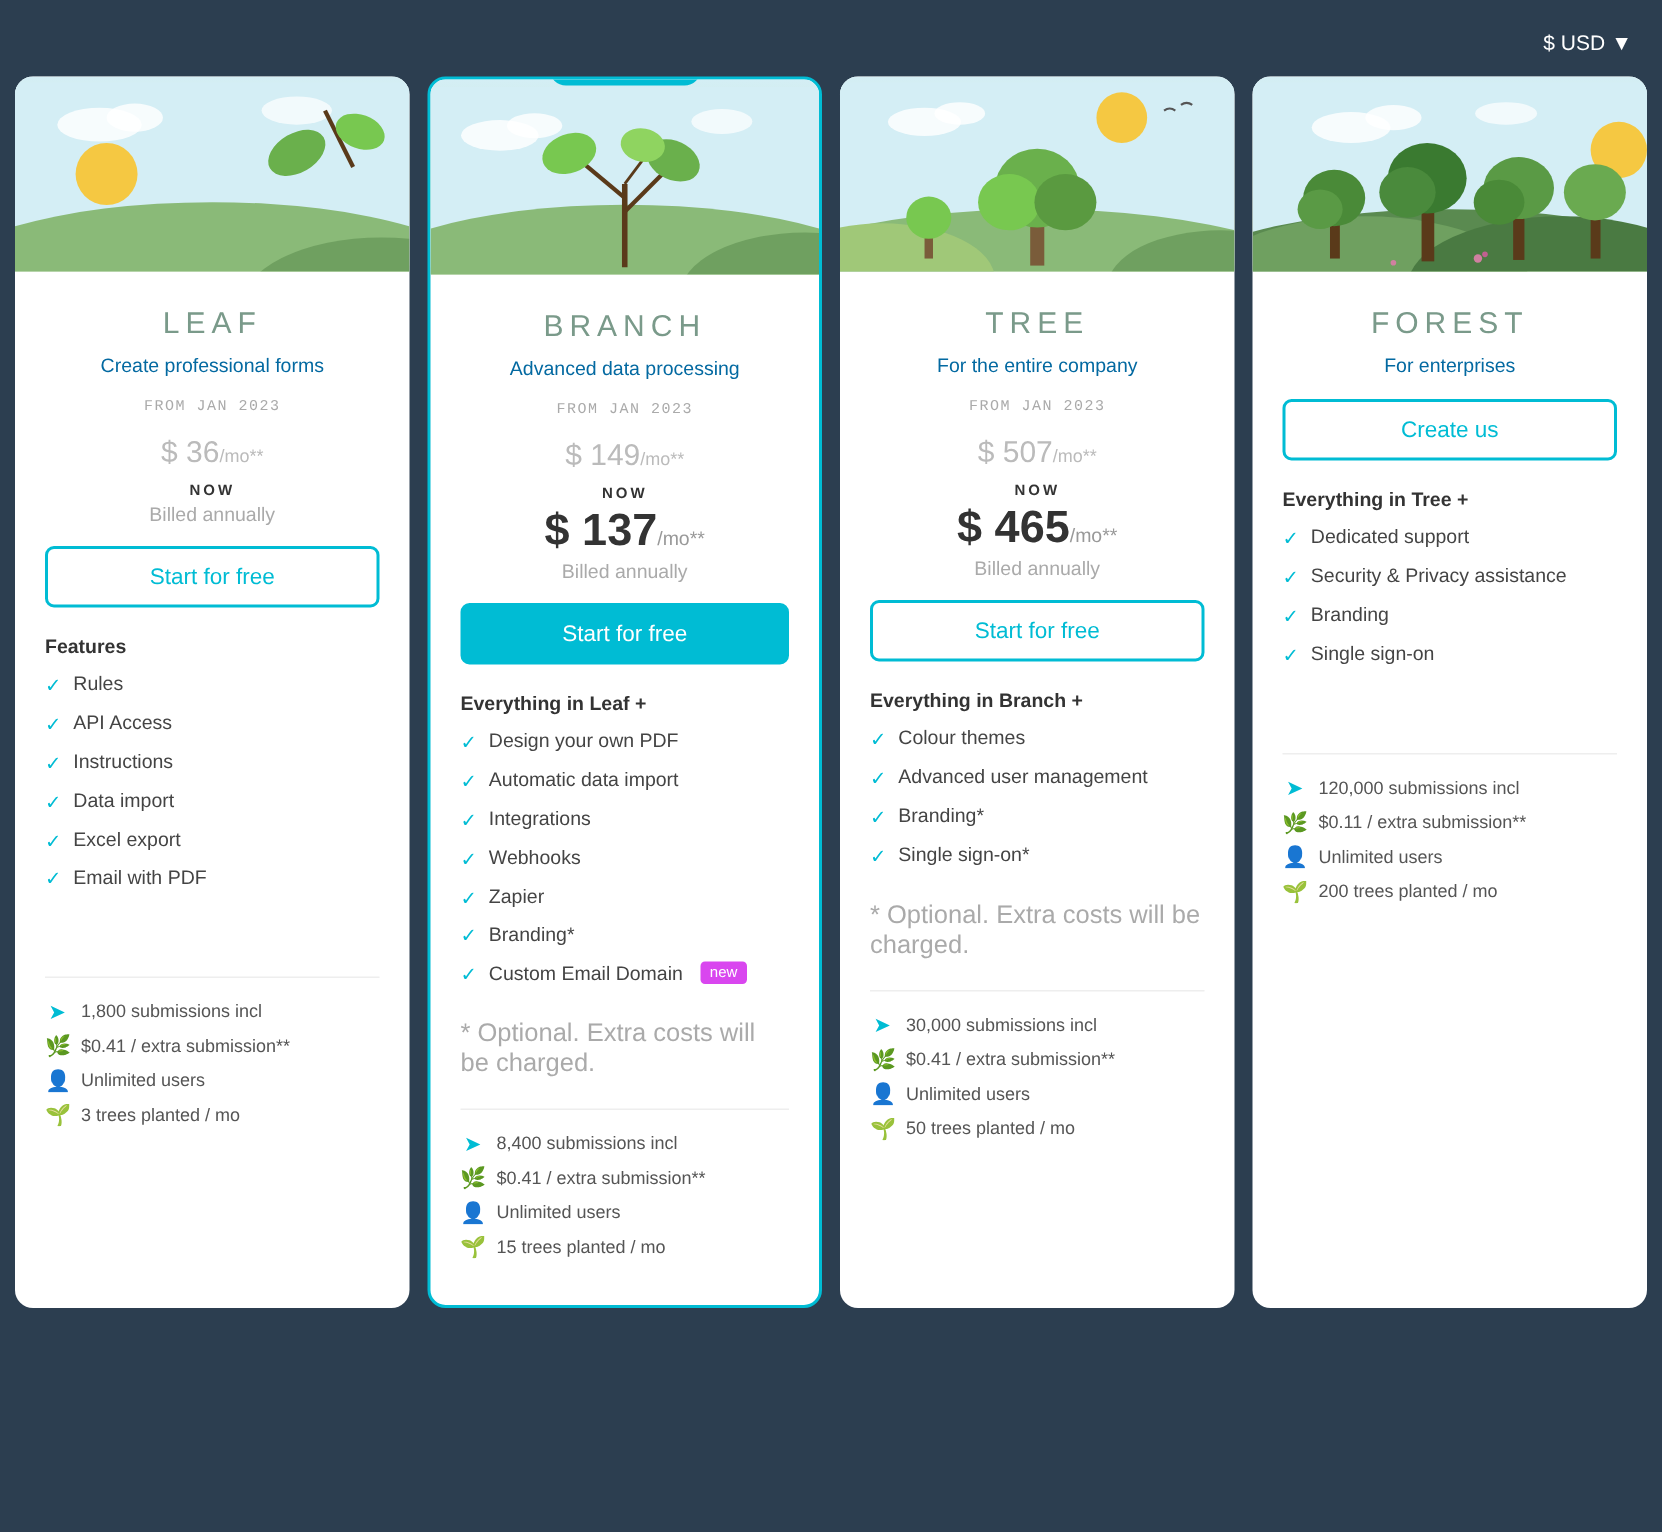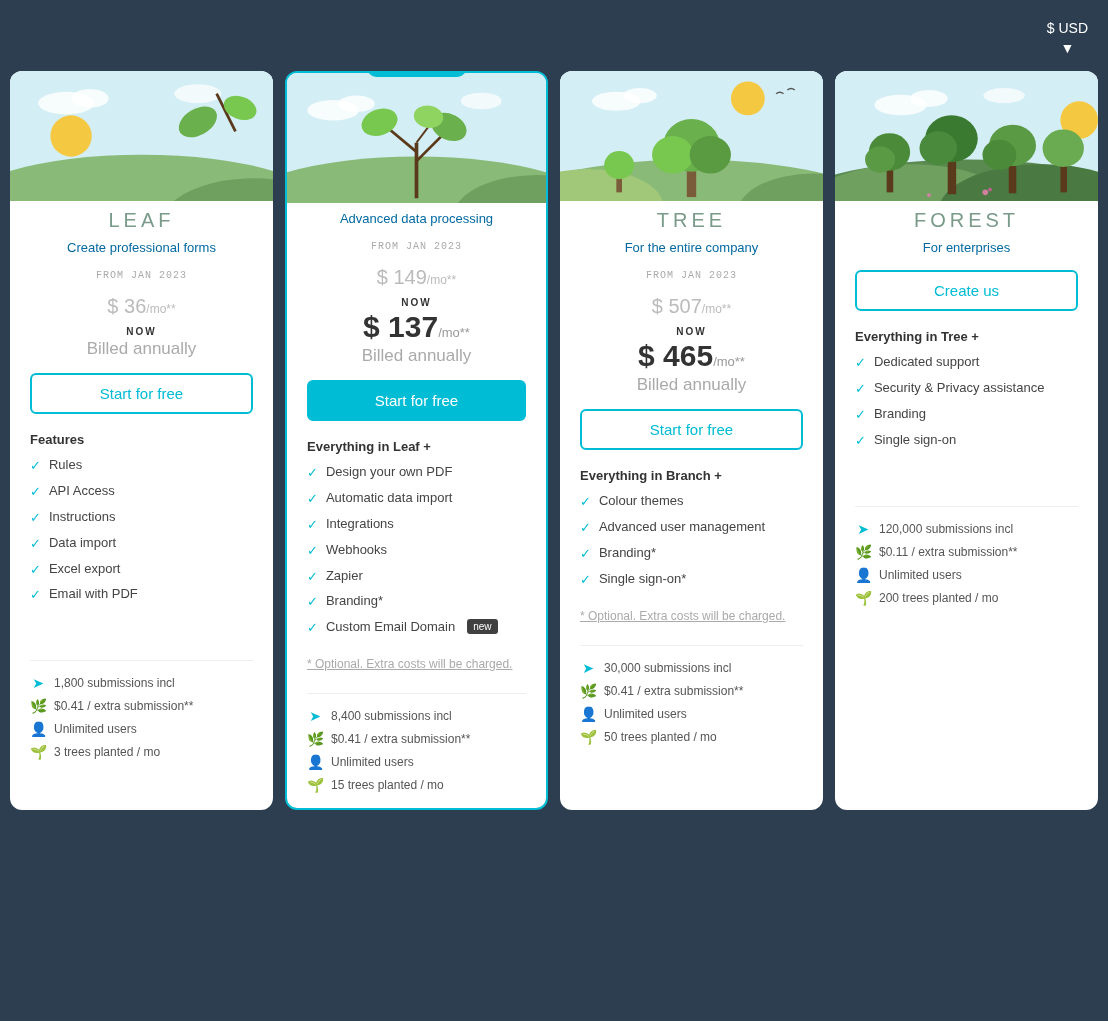--- a/index.html
+++ b/index.html
@@ -12,24 +12,23 @@
     .top-bar {
       display: flex;
       justify-content: flex-end;
       align-items: center;
       padding: 0 10px 15px;
     }
     .currency-selector {
       color: white;
       font-size: 14px;
       display: flex;
-      align-items: center;
+      align-items: flex-end;
       gap: 4px;
       cursor: pointer;
-      flex-direction: column;
     }
     .pricing-grid {
       display: grid;
       grid-template-columns: repeat(4, 1fr);
       gap: 12px;
       max-width: 1090px;
       margin: 0 auto;
       position: relative;
     }
     .plan-card {
@@ -68,21 +67,21 @@
     .illustration-branch { background: linear-gradient(180deg, #d4eef5 0%, #c8e8c0 70%, #8aba78 100%); }
     .illustration-tree { background: linear-gradient(180deg, #d4eef5 0%, #c8e8c0 70%, #8aba78 100%); }
     .illustration-forest { background: linear-gradient(180deg, #d4eef5 0%, #c8e8c0 70%, #8aba78 100%); }
 
     .illustration-svg {
       width: 100%;
       height: 100%;
     }
 
     .plan-body {
-      padding: 8px 20px;
+      padding: 24px 20px;
       flex: 1;
       display: flex;
       flex-direction: column;
     }
     .plan-name {
       text-align: center;
       font-size: 20px;
       letter-spacing: 4px;
       color: #7a9a8a;
       margin-bottom: 8px;
@@ -122,21 +121,21 @@
     .price-now {
       text-align: center;
       font-size: 30px;
       font-weight: 700;
       color: #333;
       margin-bottom: 2px;
     }
     .price-now .per { font-size: 13px; font-weight: 400; color: #999; }
     .price-billed {
       text-align: center;
-      font-size: 17px;
+      font-size: 13px;
       color: #aaa;
       margin-bottom: 14px;
     }
     .btn {
       display: block;
       width: 100%;
       padding: 10px;
       border-radius: 6px;
       font-size: 15px;
       cursor: pointer;
@@ -173,33 +172,32 @@
       margin-bottom: 8px;
       line-height: 1.3;
     }
     .check-icon {
       color: #00bcd4;
       font-size: 13px;
       flex-shrink: 0;
       margin-top: 1px;
     }
     .new-badge {
-      background: #404040;
+      background: #d946ef;
       color: white;
       font-size: 10px;
       padding: 1px 6px;
       border-radius: 3px;
       margin-left: 4px;
     }
     .optional-note {
-      font-size: 12px;
+      font-size: 17px;
       color: #aaa;
       margin-bottom: 10px;
       min-height: 16px;
-      text-decoration: underline;
     }
     .divider {
       border: none;
       border-top: 1px solid #eee;
       margin: 10px 0 14px;
     }
     .plan-stats {
       list-style: none;
     }
     .plan-stats li {
@@ -329,20 +327,21 @@
     <line x1="140" y1="90" x2="170" y2="60" stroke="#5a3a1a" stroke-width="3"></line>
     <line x1="140" y1="70" x2="155" y2="50" stroke="#5a3a1a" stroke-width="2"></line>
 
     <ellipse cx="100" cy="48" rx="20" ry="14" fill="#78c850" transform="rotate(-20 100 48)"></ellipse>
     <ellipse cx="175" cy="53" rx="20" ry="14" fill="#6ab04c" transform="rotate(25 175 53)"></ellipse>
     <ellipse cx="153" cy="42" rx="16" ry="12" fill="#8fd460" transform="rotate(10 153 42)"></ellipse>
     <ellipse cx="430" cy="45" rx="20" ry="13" fill="#6ab04c"></ellipse>
   </svg>
     </div>
     <div class="plan-body">
+      <div class="plan-name">BRANCH</div>
       <div class="plan-tagline">Advanced data processing</div>
 
       <div class="price-from">FROM JAN 2023</div>
       <div class="price-old">
         $ 149<span class="per">/mo**</span>
       </div>
       <div class="price-now-label">NOW</div>
       <div class="price-now">
         $&nbsp;137<span class="per">/mo**</span>
       </div>

